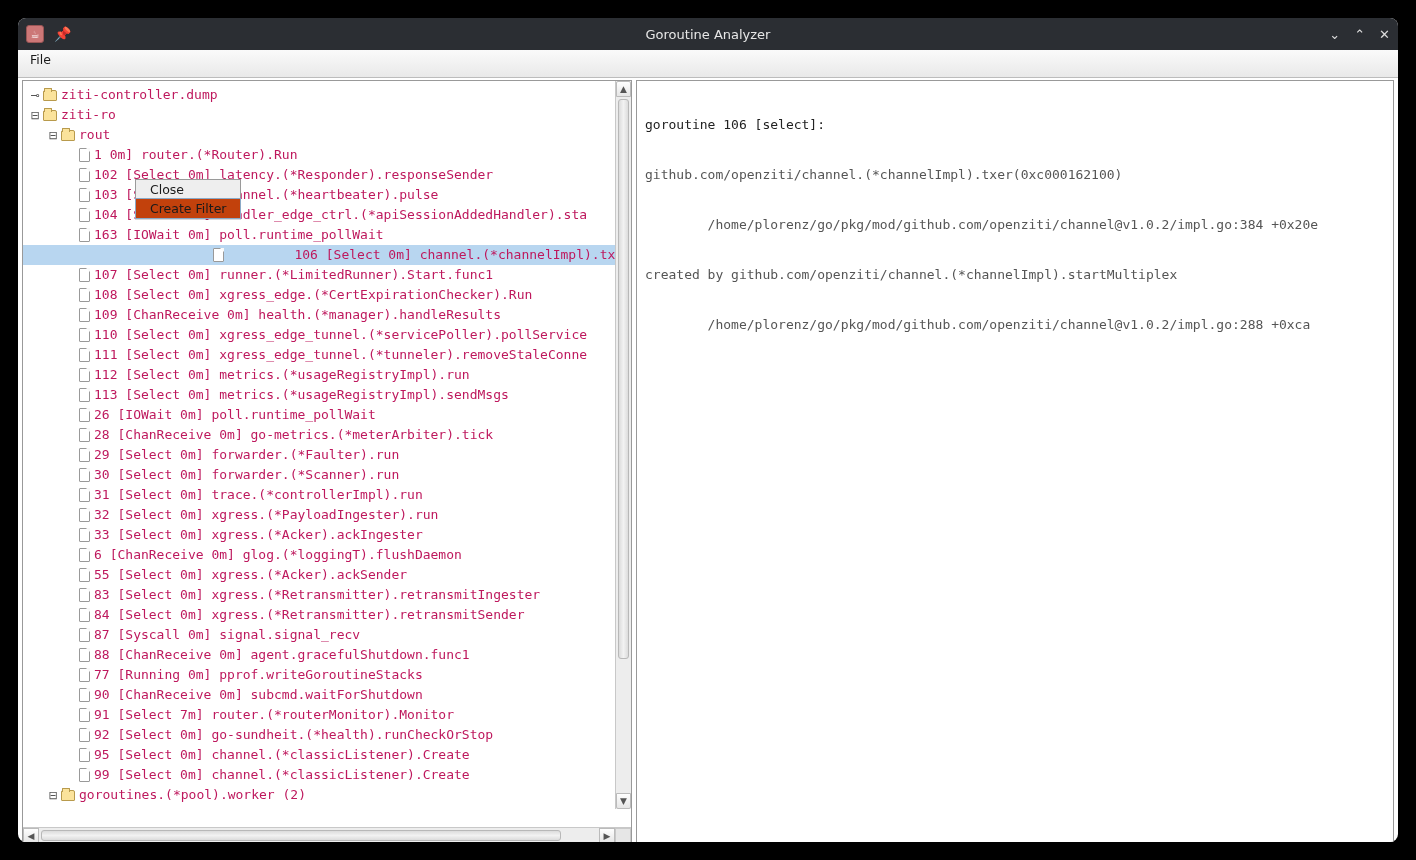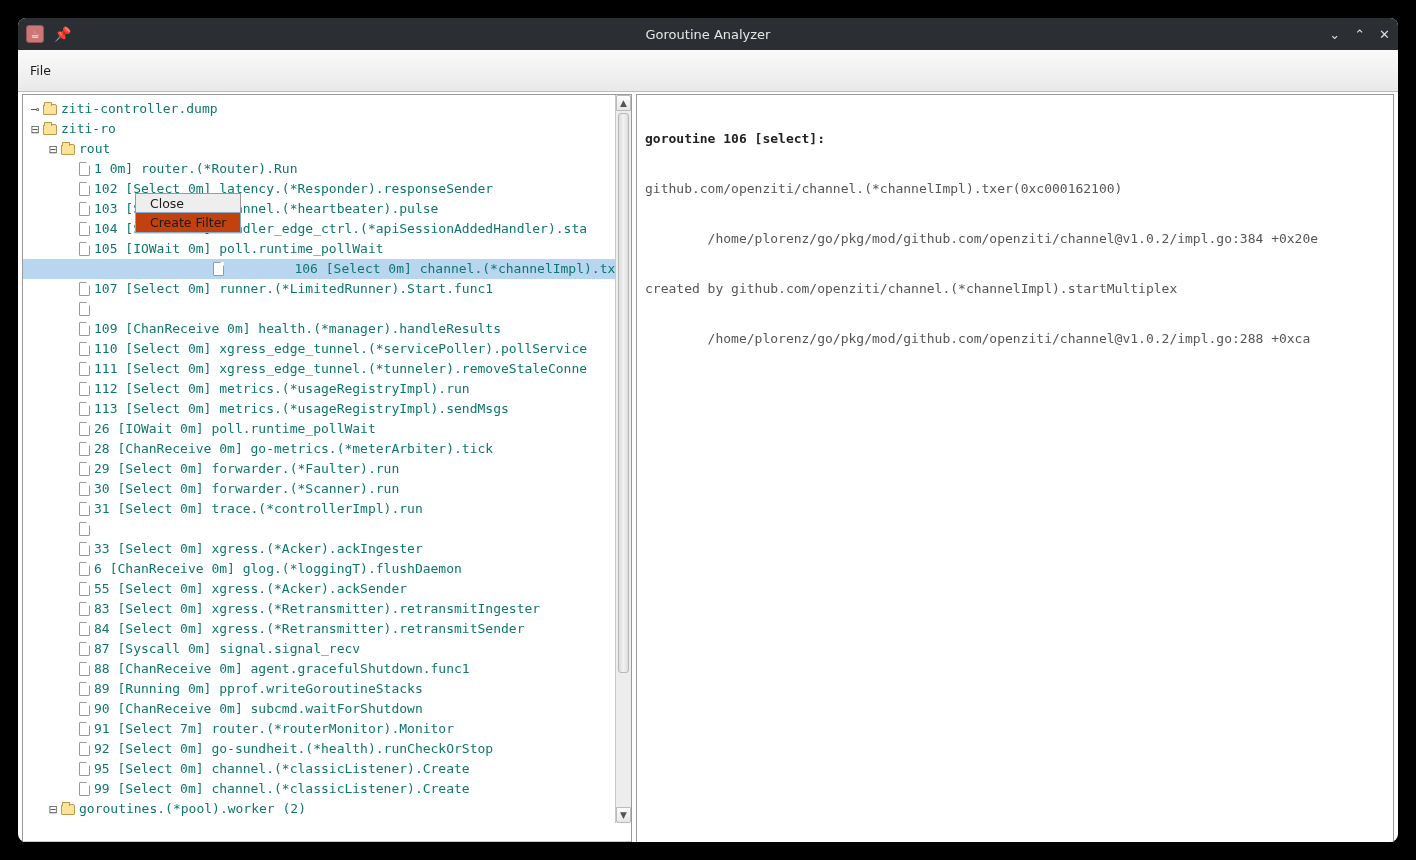--- a/index.html
+++ b/index.html
@@ -58,25 +58,25 @@
   margin-left: auto;
   display: flex;
   gap: 14px;
   font-size: 13px;
 }
 .titlebar .controls span {
   color: #ddd;
   cursor: pointer;
 }
 .menubar {
-  height: 42px;
+  height: 28px;
   background: linear-gradient(#fafafa, #e9e9e9);
   border-bottom: 1px solid #bcbcbc;
   display: flex;
-  align-items: center;
+  align-items: flex-start;
   padding: 0 6px;
   font-size: 12.5px;
 }
 .menubar .menu-item {
   padding: 2px 6px;
   cursor: pointer;
   color: #1a1a1a;
 }
 .content {
   display: flex;
@@ -97,21 +97,21 @@
   margin: 2px 4px 2px 2px;
   background: #fff;
   padding: 4px 8px;
   font-family: "DejaVu Sans Mono", monospace;
   font-size: 13px;
   color: #555;
   white-space: pre;
   overflow: hidden;
 }
 .right-pane .line { line-height: 20px; }
-.right-pane .line strong { color: #222; font-weight: bold; }
+.right-pane .line strong { color: #222; font-weight: normal; }
 
 .tree-wrap {
   flex: 1;
   overflow: hidden;
   position: relative;
 }
 .tree {
   font-family: "DejaVu Sans Mono", monospace;
   font-size: 13px;
   color: #555;
@@ -171,21 +171,21 @@
 }
 .file-icon::before {
   content: "";
   position: absolute;
   top: -1px;
   right: -1px;
   width: 0; height: 0;
   border-top: 4px solid #fafafa;
   border-left: 4px solid transparent;
 }
-.tree-label { color: #0f766e; }
+.tree-label { color: #be185d; }
 
 .vscroll {
   position: absolute;
   right: 0;
   top: 0;
   bottom: 18px;
   width: 16px;
   background: #ededed;
   border-left: 1px solid #c8c8c8;
 }
@@ -334,38 +334,39 @@
             <div class="tree-row">
               <span class="spacer" style="width: 36px;"></span>
               <span class="handle"></span>
               <span class="node-icon file-icon"></span>
               <span class="tree-label">104 [Select 0m]  handler_edge_ctrl.(*apiSessionAddedHandler).sta</span>
             </div>
             <div class="tree-row">
               <span class="spacer" style="width: 36px;"></span>
               <span class="handle"></span>
               <span class="node-icon file-icon"></span>
-              <span class="tree-label">105 [IOWait 0m]  poll.runtime_pollWait</span>
+              <span class="tree-label">163 [IOWait 0m]  poll.runtime_pollWait</span>
             </div>
             <div class="tree-row selected">
               <span class="spacer" style="width: 36px;"></span>
               <span class="handle"></span>
               <span class="node-icon file-icon"></span>
               <span class="tree-label">106 [Select 0m]  channel.(*channelImpl).txer</span>
             </div>
             <div class="tree-row">
               <span class="spacer" style="width: 36px;"></span>
               <span class="handle"></span>
               <span class="node-icon file-icon"></span>
               <span class="tree-label">107 [Select 0m]  runner.(*LimitedRunner).Start.func1</span>
             </div>
             <div class="tree-row">
               <span class="spacer" style="width: 36px;"></span>
               <span class="handle"></span>
               <span class="node-icon file-icon"></span>
+              <span class="tree-label">108 [Select 0m]  xgress_edge.(*CertExpirationChecker).Run</span>
             </div>
             <div class="tree-row">
               <span class="spacer" style="width: 36px;"></span>
               <span class="handle"></span>
               <span class="node-icon file-icon"></span>
               <span class="tree-label">109 [ChanReceive 0m]  health.(*manager).handleResults</span>
             </div>
             <div class="tree-row">
               <span class="spacer" style="width: 36px;"></span>
               <span class="handle"></span>
@@ -417,20 +418,21 @@
             <div class="tree-row">
               <span class="spacer" style="width: 36px;"></span>
               <span class="handle"></span>
               <span class="node-icon file-icon"></span>
               <span class="tree-label">31 [Select 0m]  trace.(*controllerImpl).run</span>
             </div>
             <div class="tree-row">
               <span class="spacer" style="width: 36px;"></span>
               <span class="handle"></span>
               <span class="node-icon file-icon"></span>
+              <span class="tree-label">32 [Select 0m]  xgress.(*PayloadIngester).run</span>
             </div>
             <div class="tree-row">
               <span class="spacer" style="width: 36px;"></span>
               <span class="handle"></span>
               <span class="node-icon file-icon"></span>
               <span class="tree-label">33 [Select 0m]  xgress.(*Acker).ackIngester</span>
             </div>
             <div class="tree-row">
               <span class="spacer" style="width: 36px;"></span>
               <span class="handle"></span>
@@ -464,21 +466,21 @@
             <div class="tree-row">
               <span class="spacer" style="width: 36px;"></span>
               <span class="handle"></span>
               <span class="node-icon file-icon"></span>
               <span class="tree-label">88 [ChanReceive 0m]  agent.gracefulShutdown.func1</span>
             </div>
             <div class="tree-row">
               <span class="spacer" style="width: 36px;"></span>
               <span class="handle"></span>
               <span class="node-icon file-icon"></span>
-              <span class="tree-label">89 [Running 0m]  pprof.writeGoroutineStacks</span>
+              <span class="tree-label">77 [Running 0m]  pprof.writeGoroutineStacks</span>
             </div>
             <div class="tree-row">
               <span class="spacer" style="width: 36px;"></span>
               <span class="handle"></span>
               <span class="node-icon file-icon"></span>
               <span class="tree-label">90 [ChanReceive 0m]  subcmd.waitForShutdown</span>
             </div>
             <div class="tree-row">
               <span class="spacer" style="width: 36px;"></span>
               <span class="handle"></span>

